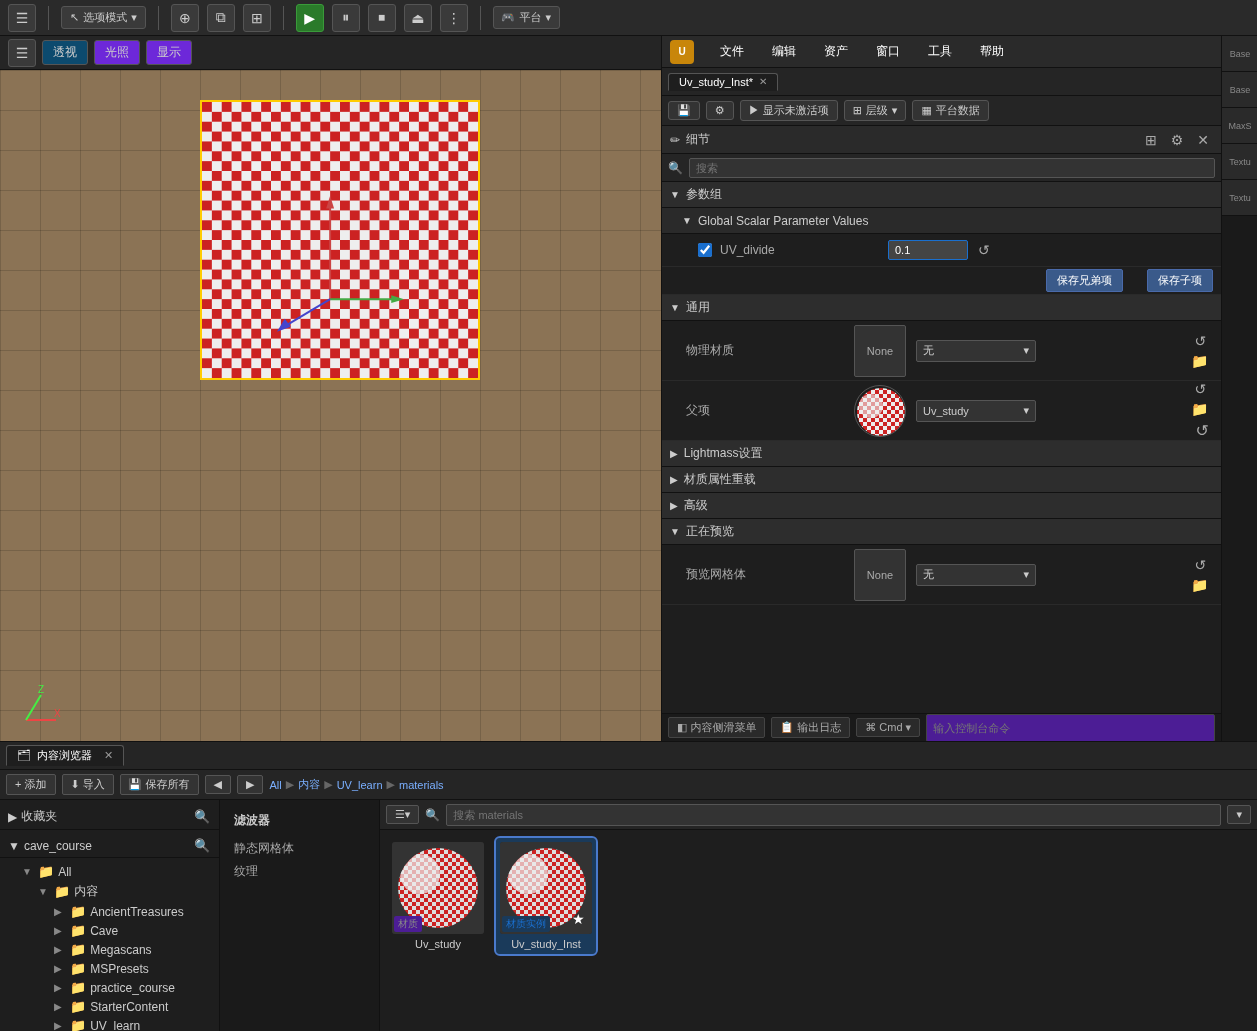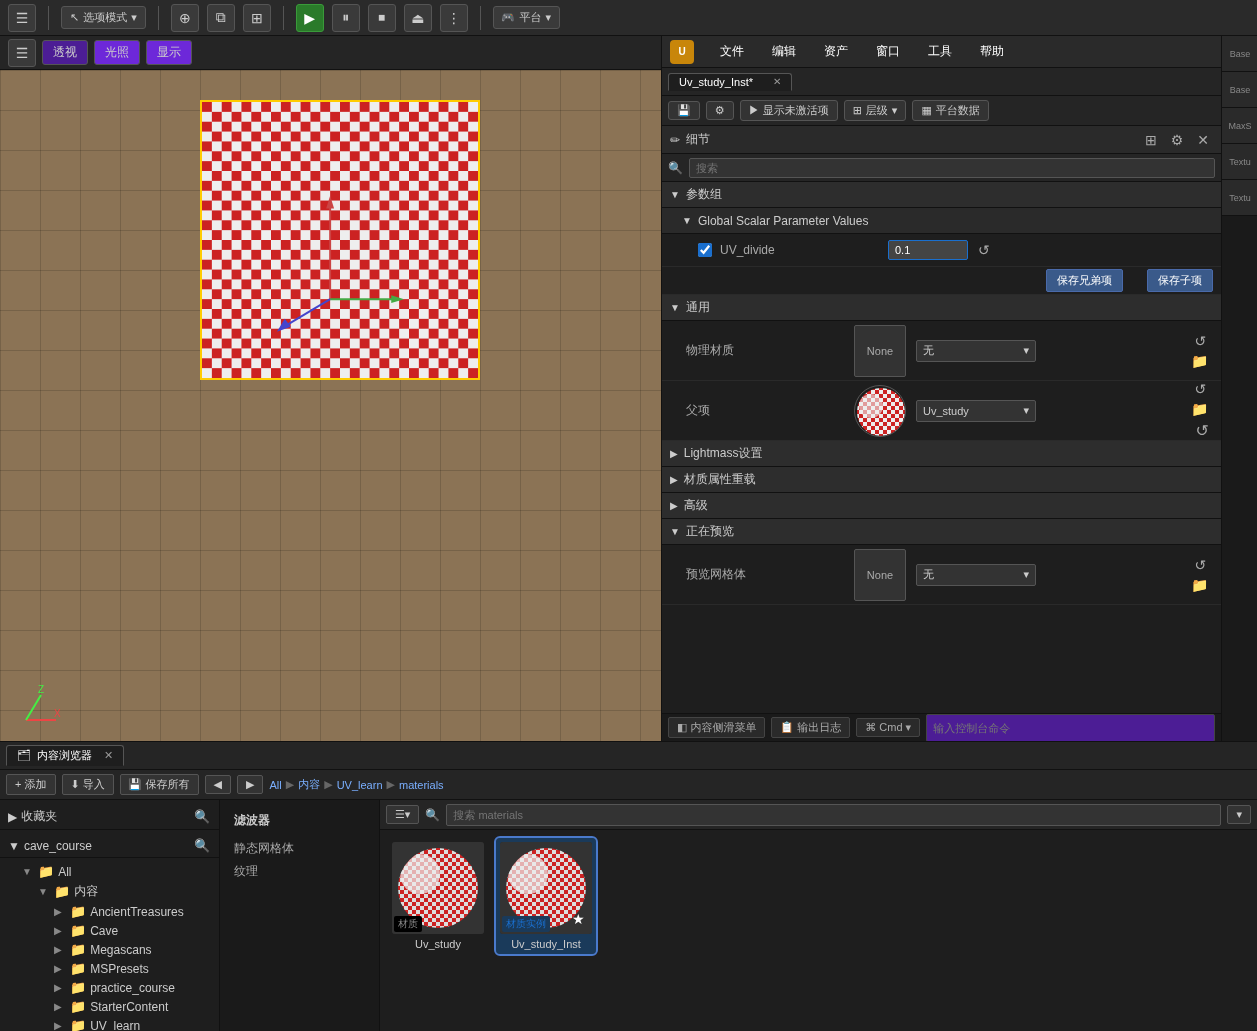--- a/index.html
+++ b/index.html
@@ -63,21 +63,21 @@
     }
     .view-btn {
       background: #6d28d9;
       border: 1px solid #555;
       color: #ccc;
       padding: 3px 10px;
       font-size: 12px;
       cursor: pointer;
       border-radius: 3px;
     }
-    .view-btn.active { background: #4c1d95; }
+    .view-btn.active { background: #0c4a6e; }
 
     
     .viewport {
       flex: 1;
       background: #8b7355;
       position: relative;
       overflow: hidden;
     }
     .viewport-grid {
       position: absolute;
@@ -160,21 +160,21 @@
     .mat-tab {
       background: #333;
       border: 1px solid #555;
       color: #ccc;
       padding: 2px 10px;
       font-size: 11px;
       cursor: pointer;
       border-radius: 3px 3px 0 0;
       display: flex;
       align-items: center;
-      gap: 20px;
+      gap: 6px;
     }
     .mat-tab.active { background: #1e1e1e; border-bottom-color: #1e1e1e; color: #fff; }
     .mat-tab-close { color: #999; font-size: 10px; cursor: pointer; }
 
     
     .mat-toolbar2 {
       height: 30px;
       background: #252525;
       display: flex;
       align-items: center;
@@ -555,21 +555,21 @@
     }
     .asset-label {
       font-size: 11px;
       color: #ccc;
       text-align: center;
       width: 100%;
     }
     .asset-type {
       font-size: 10px;
       color: #888;
-      background: #000000;
+      background: #4c1d95;
       padding: 1px 4px;
       border-radius: 2px;
       position: absolute;
       bottom: 2px;
       left: 2px;
     }
     .asset-type-badge {
       font-size: 10px;
       color: #1a6fce;
       background: #1a3a5a;

